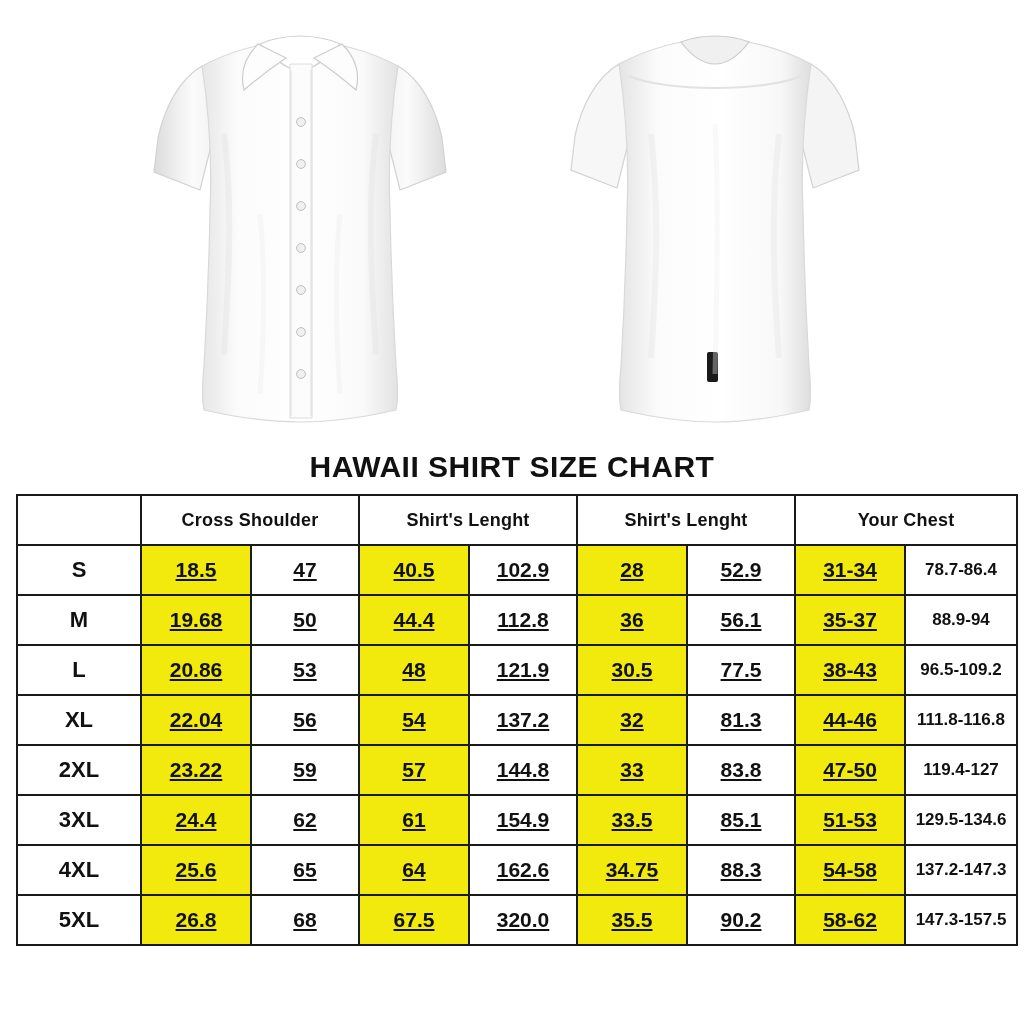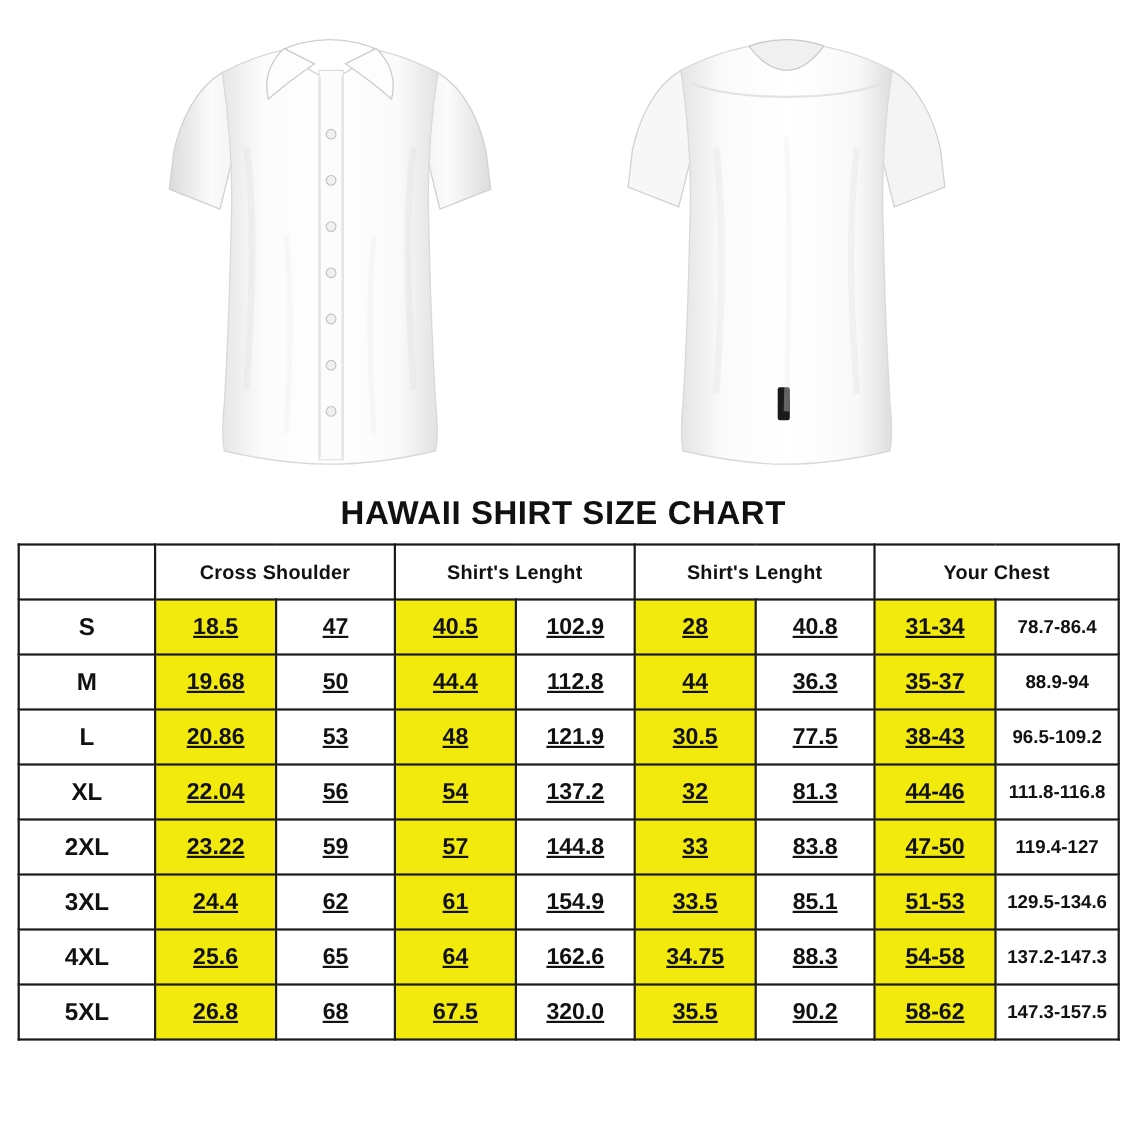--- a/index.html
+++ b/index.html
@@ -214,32 +214,32 @@
         </tr>
       </thead>
       <tbody>
         <tr>
           <td class="cell-size">S</td>
           <td class="cell yellow">18.5</td>
           <td class="cell">47</td>
           <td class="cell yellow">40.5</td>
           <td class="cell">102.9</td>
           <td class="cell yellow">28</td>
-          <td class="cell">40.8</td>
+          <td class="cell">52.9</td>
           <td class="cell yellow">31-34</td>
           <td class="cell-small">78.7-86.4</td>
         </tr>
         <tr>
           <td class="cell-size">M</td>
           <td class="cell yellow">19.68</td>
           <td class="cell">50</td>
           <td class="cell yellow">44.4</td>
           <td class="cell">112.8</td>
-          <td class="cell yellow">44</td>
-          <td class="cell">36.3</td>
+          <td class="cell yellow">36</td>
+          <td class="cell">56.1</td>
           <td class="cell yellow">35-37</td>
           <td class="cell-small">88.9-94</td>
         </tr>
         <tr>
           <td class="cell-size">L</td>
           <td class="cell yellow">20.86</td>
           <td class="cell">53</td>
           <td class="cell yellow">48</td>
           <td class="cell">121.9</td>
           <td class="cell yellow">30.5</td>

